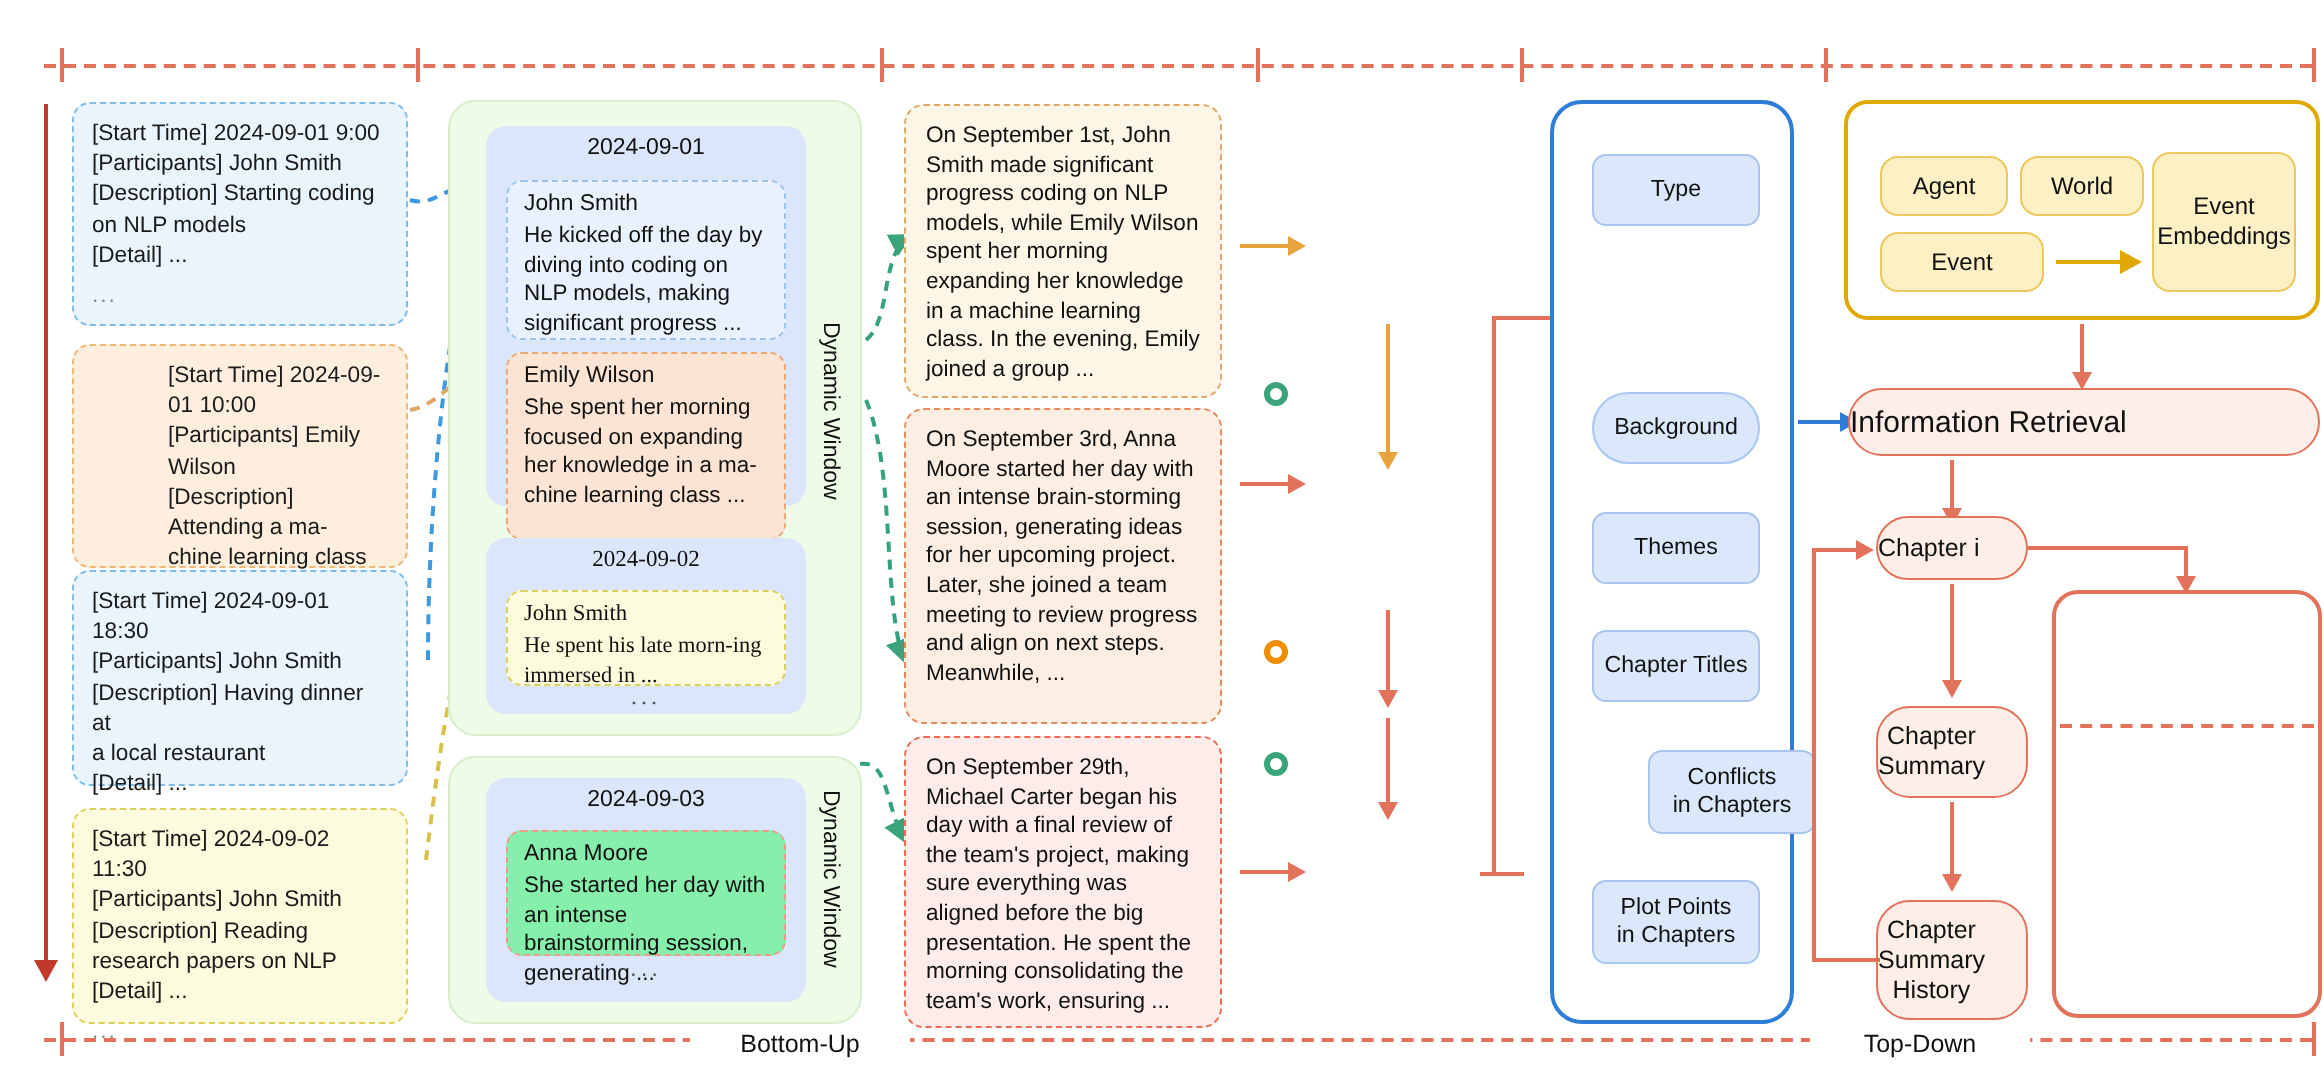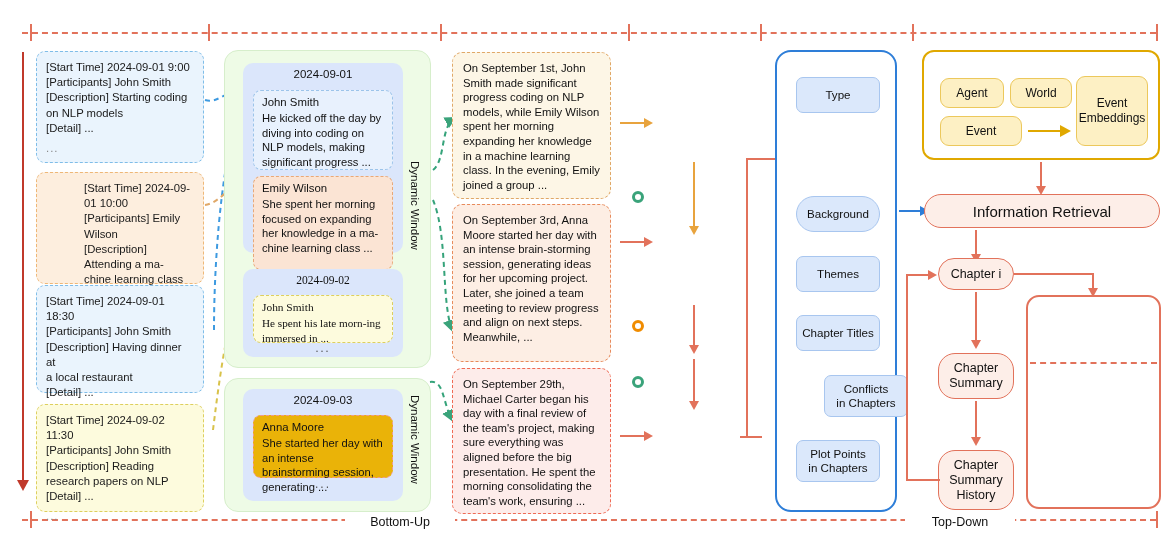--- a/index.html
+++ b/index.html
@@ -40,21 +40,21 @@
         display:flex;align-items:center;justify-content:center;text-align:center;
         font-size:11.6px;color:#111;line-height:14px;}
 
   
   .embpanel{position:absolute;box-sizing:border-box;border:2.4px solid #e0a800;border-radius:12px;background:#fff;}
   .embbox{position:absolute;box-sizing:border-box;background:#fdf0c4;border:1.4px solid #ecc85c;border-radius:9px;
           display:flex;align-items:center;justify-content:center;text-align:center;font-size:12px;color:#111;line-height:15px;}
 
   
   .onode{position:absolute;box-sizing:border-box;background:#fdeee8;border:1.8px solid #e2725b;border-radius:17px;
-         display:flex;align-items:center;justify-content:center;text-align:center;color:#111;line-height:15px;}
+         display:flex;align-items:center;justify-content:flex-start;text-align:center;color:#111;line-height:15px;}
   .obox-empty{position:absolute;box-sizing:border-box;border:2px solid #e2725b;border-radius:13px;background:#fff;}
   .obox-div{position:absolute;border-top:2px dashed #e2725b;}
 
   
   .seg{position:absolute;background:#e2725b;}
   .seg-y{position:absolute;background:#e8a33d;}
   .ahead{position:absolute;width:0;height:0;}
   .ah-down{border-left:5px solid transparent;border-right:5px solid transparent;border-top:9px solid #e2725b;}
   .ah-down-y{border-left:5px solid transparent;border-right:5px solid transparent;border-top:9px solid #e8a33d;}
   .ah-right{border-top:5px solid transparent;border-bottom:5px solid transparent;border-left:9px solid #e2725b;}
@@ -171,21 +171,21 @@
         <div class="ptext">He spent his late morn-ing immersed in ...</div>
       </div>
       <div class="day-ell" style="left:0;top:72px;width:160px;">...</div>
     </div>
   </div>
 
   <div class="dynwin" style="left:224px;top:378px;width:207px;height:134px;">
     <div class="dynwin-label" style="left:196px;top:16px;transform:rotate(90deg);">Dynamic Window</div>
     <div class="daybox" style="left:18px;top:10px;width:160px;height:112px;">
       <div class="dtitle">2024-09-03</div>
-      <div class="persona" style="left:10px;top:26px;width:140px;height:63px;background:#eab308;border-color:#ef9b8c;">
+      <div class="persona" style="left:10px;top:26px;width:140px;height:63px;background:#86efac;border-color:#ef9b8c;">
         <div class="pname">Anna Moore</div>
         <div class="ptext">She started her day with an intense brainstorming session, generating ...</div>
       </div>
       <div class="day-ell" style="left:0;top:88px;width:160px;">...</div>
     </div>
   </div>
 
   <div class="summary" style="left:452px;top:52px;width:159px;height:147px;background:#fdf6e6;border-color:#e0a868;">
     <span>On September 1st, John Smith made significant progress coding on NLP models, while Emily Wilson spent her morning expanding her knowledge in a machine learning class. In the evening, Emily joined a group ...</span>
   </div>

